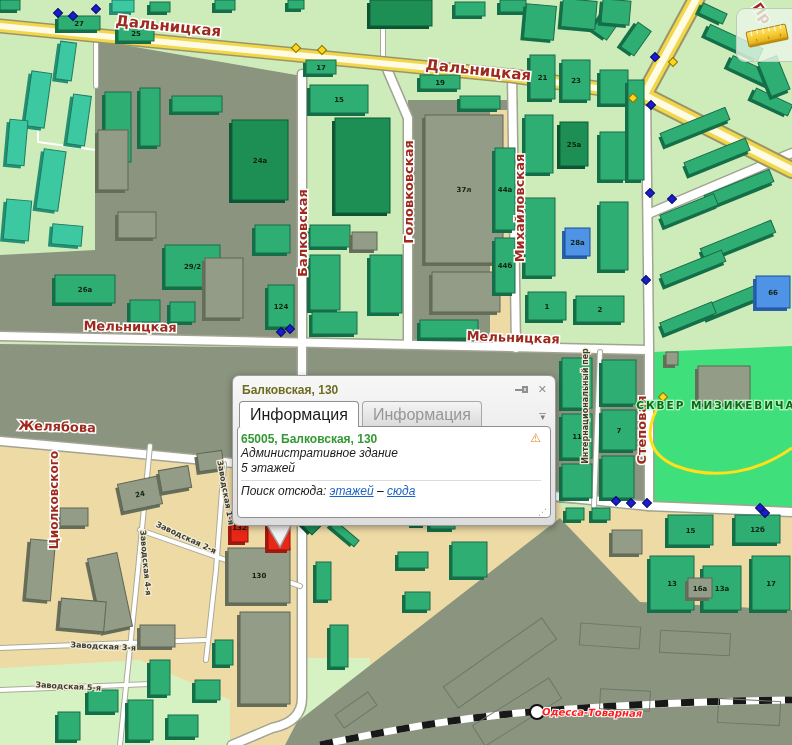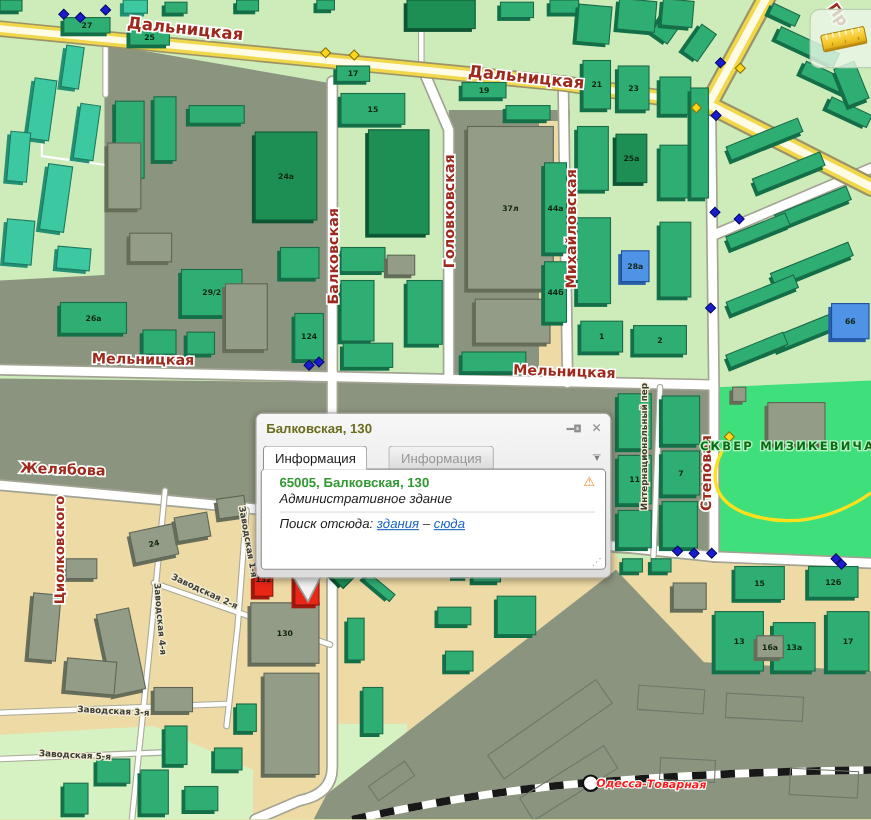--- a/index.html
+++ b/index.html
@@ -23,28 +23,28 @@
          box-shadow:0 2px 7px rgba(0,0,0,.35);box-sizing:border-box;z-index:20;}
   .popup-header{height:22px;display:flex;align-items:center;padding:3px 8px 0 9px;}
   .popup-title{flex:1;font-size:12px;font-weight:bold;color:#6d6d21;}
   .popup-hicons{display:flex;gap:9px;align-items:center;}
   .pin-ico{width:14px;height:10px;position:relative;cursor:pointer;}
   .pin-ico::before{content:"";position:absolute;left:0;top:4px;width:7px;height:2px;background:#8f8f8f;}
   .pin-ico::after{content:"";position:absolute;left:7px;top:1px;width:6px;height:7px;
                   border:2px solid #8f8f8f;box-sizing:border-box;background:#d8d8d8;}
   .close-ico{font-family:"DejaVu Sans",sans-serif;font-size:11px;font-weight:bold;color:#8f8f8f;cursor:pointer;line-height:10px;}
   .tabs{display:flex;align-items:flex-end;padding:2px 6px 0 6px;height:24px;position:relative;}
-  .tab{font-size:12px;padding:4px 10px 3px 10px;border:1px solid #a8a8a8;border-bottom:none;
-       border-radius:4px 4px 0 0;margin-right:19px;cursor:pointer;}
+  .tab{font-size:16px;padding:4px 10px 3px 10px;border:1px solid #a8a8a8;border-bottom:none;
+       border-radius:4px 4px 0 0;margin-right:3px;cursor:pointer;}
   .tab.active{background:#ffffff;color:#1a1a1a;position:relative;z-index:3;border-color:#8f8f8f;}
   .tab.inactive{background:linear-gradient(#f4f4f4,#dadada);color:#979797;}
   .tab-expander{position:absolute;right:9px;bottom:6px;font-family:"DejaVu Sans",sans-serif;
        font-size:9px;color:#7d7d7d;line-height:7px;border-top:1px solid #9a9a9a;padding:0 1px;cursor:pointer;}
   .popup-body{position:relative;margin:-1px 4px 0 4px;background:#ffffff;border:1px solid #8f8f8f;
-       border-radius:4px;padding:5px 9px 4px 16px;font-size:12px;color:#1c1c1c;
+       border-radius:4px;padding:5px 9px 4px 3px;font-size:12px;color:#1c1c1c;
        height:92px;box-sizing:border-box;z-index:2;}
   .addr-row{display:flex;}
   .addr{flex:1;font-weight:bold;color:#339933;}
   .warn{font-family:"DejaVu Sans",sans-serif;color:#e8821e;font-size:12px;line-height:13px;}
   .pline{line-height:15px;font-style:italic;}
   .pdiv{border-top:1px solid #dcdcdc;margin:4px 0 3px 0;}
   .plink{color:#1b63c6;text-decoration:underline;cursor:pointer;}
   .grip{position:absolute;right:3px;bottom:0;font-family:"DejaVu Sans",sans-serif;
         color:#a8a8a8;font-size:9px;cursor:nwse-resize;}
 
@@ -757,24 +757,25 @@
       <div class="tab active">Информация</div>
       <div class="tab inactive">Информация</div>
       <span class="tab-expander">▾</span>
     </div>
     <div class="popup-body">
       <div class="addr-row">
         <span class="addr">65005, Балковская, 130</span>
         <span class="warn">⚠</span>
       </div>
       <div class="pline">Административное здание</div>
+      <div class="pline">5 этажей</div>
       <div class="pdiv"></div>
       <div class="pline">
         <span>Поиск отсюда:</span>
-        <span class="plink">здания</span>
+        <span class="plink">этажей</span>
         <span>–</span>
         <span class="plink">сюда</span>
       </div>
       <span class="grip">⋰</span>
     </div>
   </div>
 
   
   <div class="tool-panel">
     <svg width="48" height="34" viewBox="0 0 48 34">

